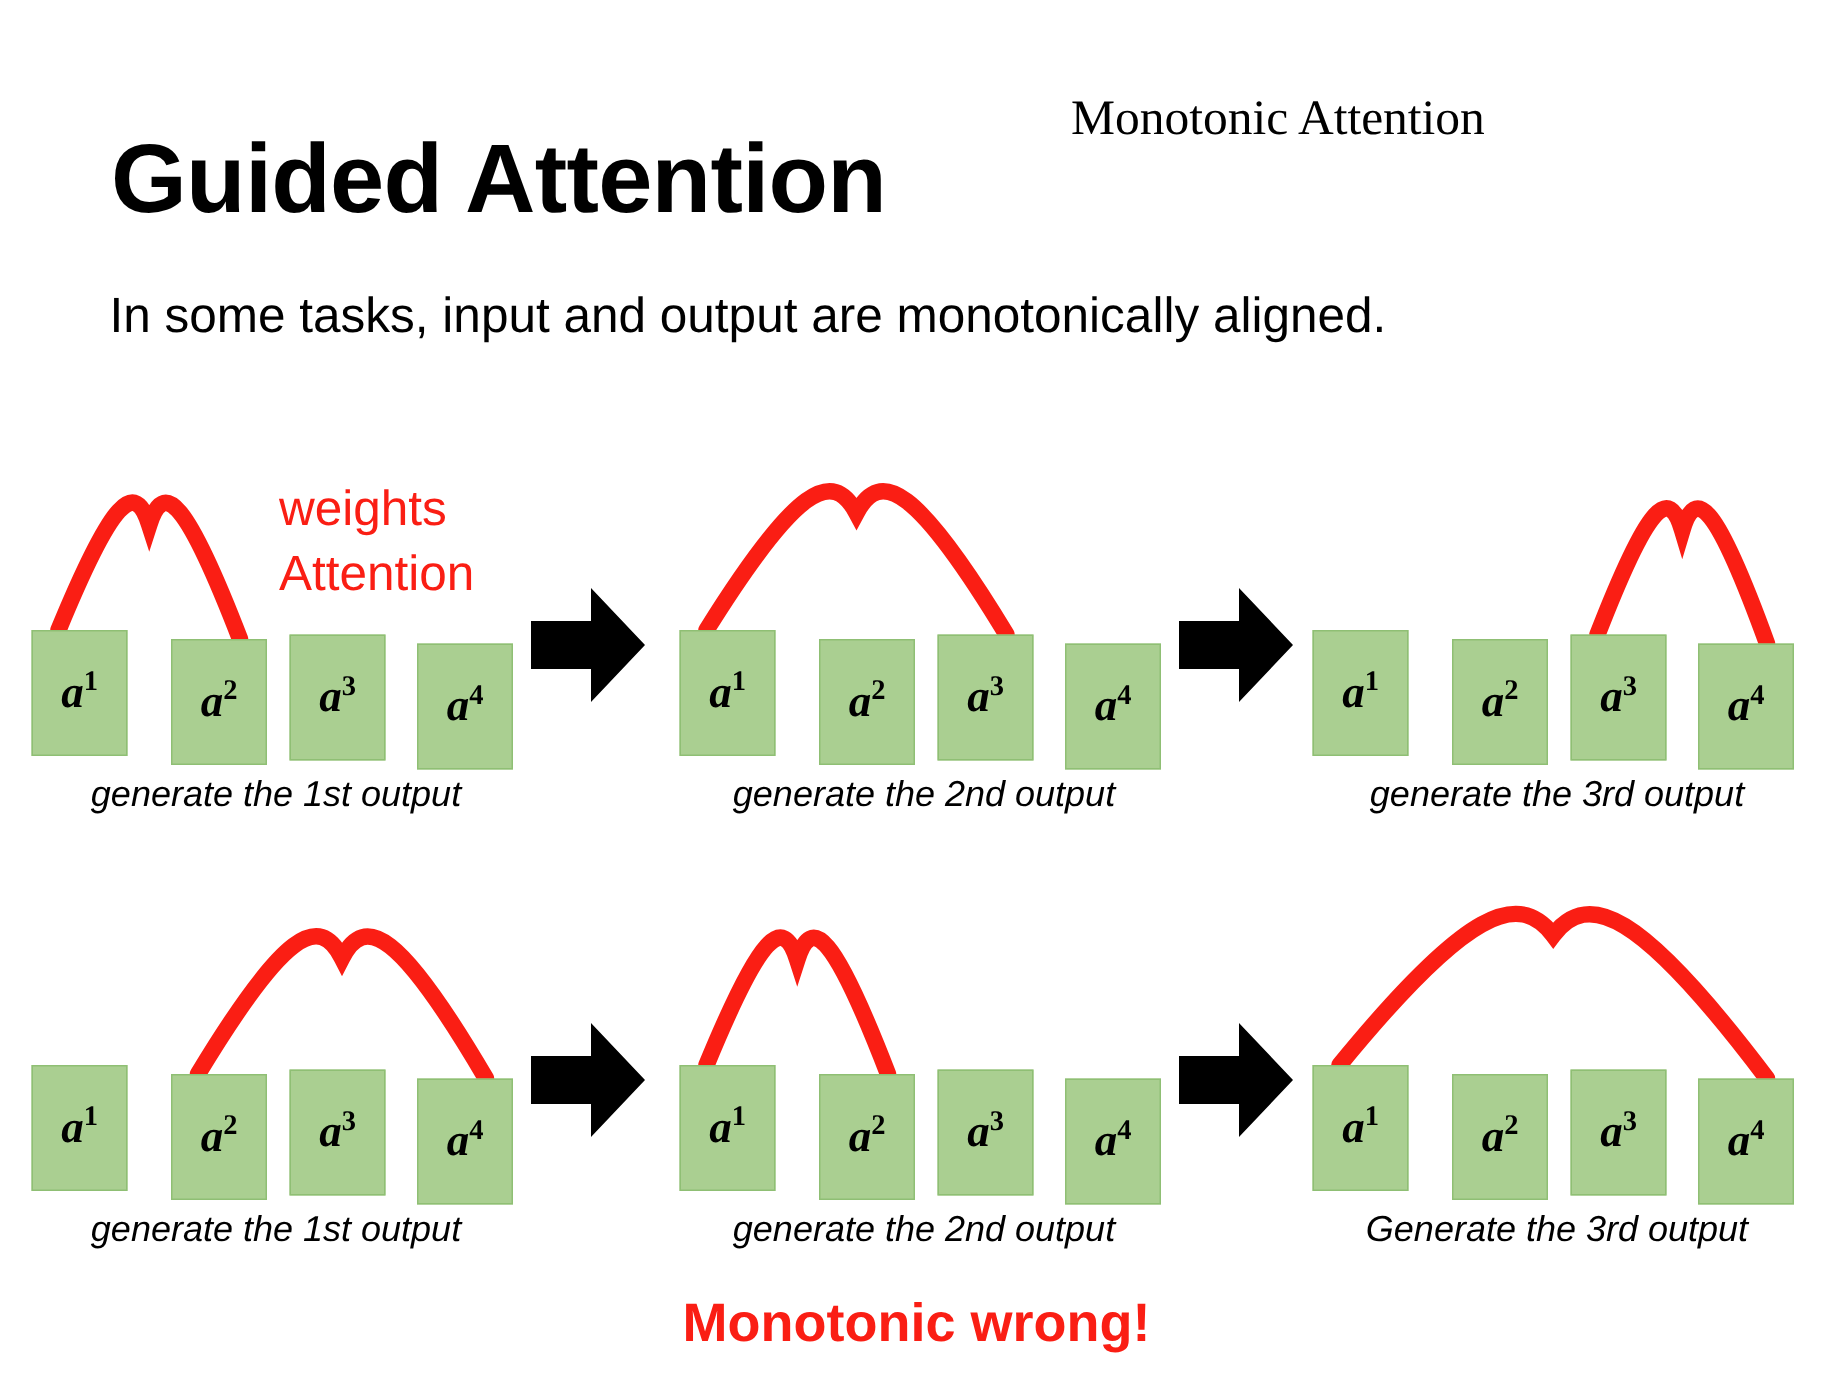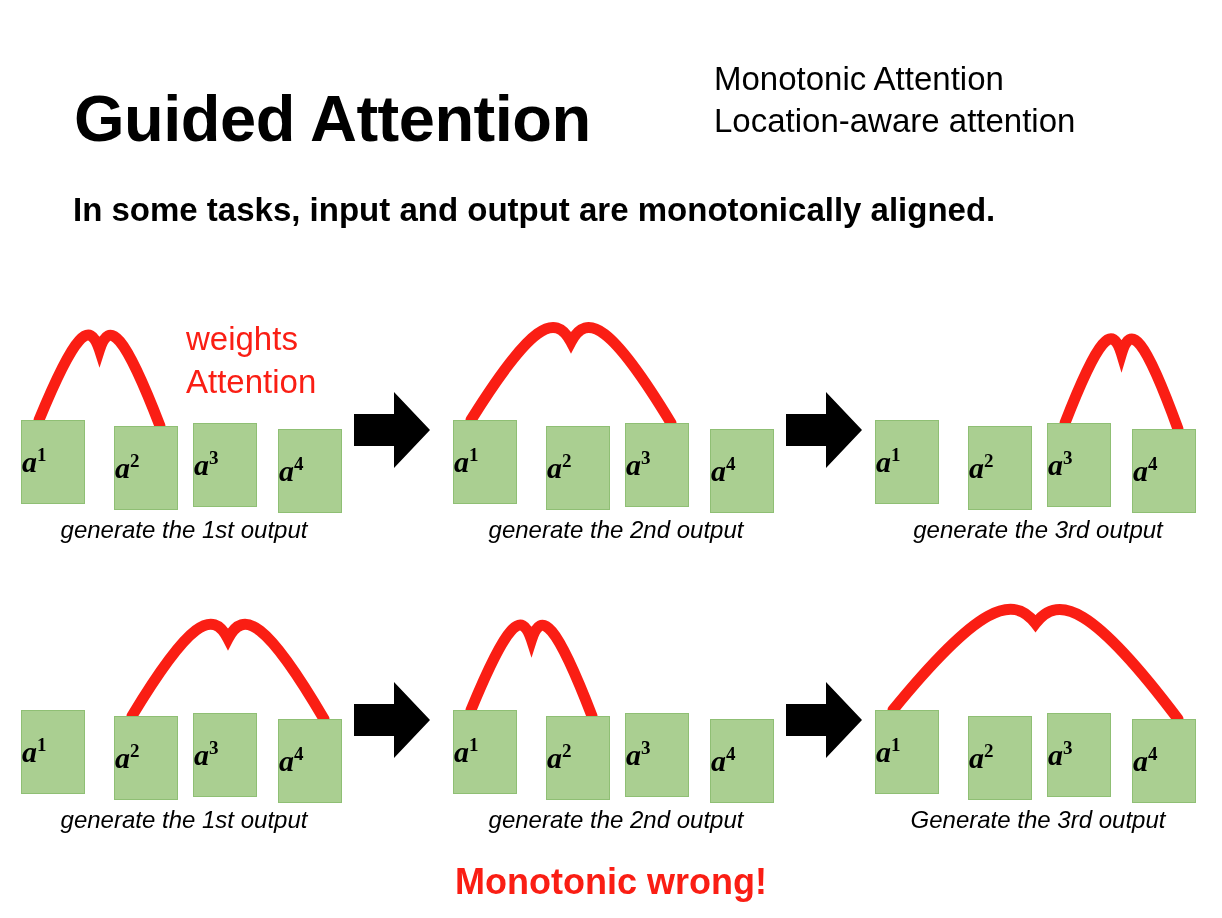--- a/index.html
+++ b/index.html
@@ -28,31 +28,31 @@
     white-space: nowrap;
   }
   #header-notes {
     position: absolute;
     left: 714px;
     top: 58px;
     font-size: 33px;
     line-height: 1.28;
     white-space: nowrap;
   }
-  #header-notes .note-line { display: block; }
+  #header-notes .note-line { display: block; font-family: Liberation Serif, serif; }
 
   #body-text {
     position: absolute;
     left: 73px;
     top: 188px;
     font-size: 33px;
     line-height: 1.32;
     white-space: nowrap;
   }
-  #body-text .body-line { display: block; font-weight: bold; }
+  #body-text .body-line { display: block; }
 
   
   .diagram-row {
     position: absolute;
     left: 0;
     width: 1222px;
     height: 260px;
   }
   #row-1 { top: 300px; }
   #row-2 { top: 590px; }
@@ -90,20 +90,21 @@
     background: #aacf91;
     border: 1.5px solid #8fbf74;
     box-sizing: border-box;
   }
   .abox .lbl {
     position: absolute;
     left: 0;
     right: 0;
     top: 50%;
     transform: translateY(-50%);
+    text-align: center;
     font-family: "Liberation Serif", serif;
     font-weight: bold;
     font-style: italic;
     font-size: 30px;
     color: #000;
     line-height: 1;
     white-space: nowrap;
   }
   .abox .lbl sup {
     font-size: 19px;
@@ -162,21 +163,20 @@
     white-space: nowrap;
   }
 </style>
 </head>
 <body>
 
 <div id="slide-title">Guided Attention</div>
 
 <div id="header-notes">
   <span class="note-line">Monotonic Attention</span>
-  <span class="note-line">Location-aware attention</span>
 </div>
 
 <div id="body-text">
   <span class="body-line">In some tasks, input and output are monotonically aligned.</span>
 </div>
 
 <div class="diagram-row" id="row-1">
 
   <div class="attn-group g1">
     <svg class="arc-layer" viewBox="0 0 340 150" preserveAspectRatio="none">

